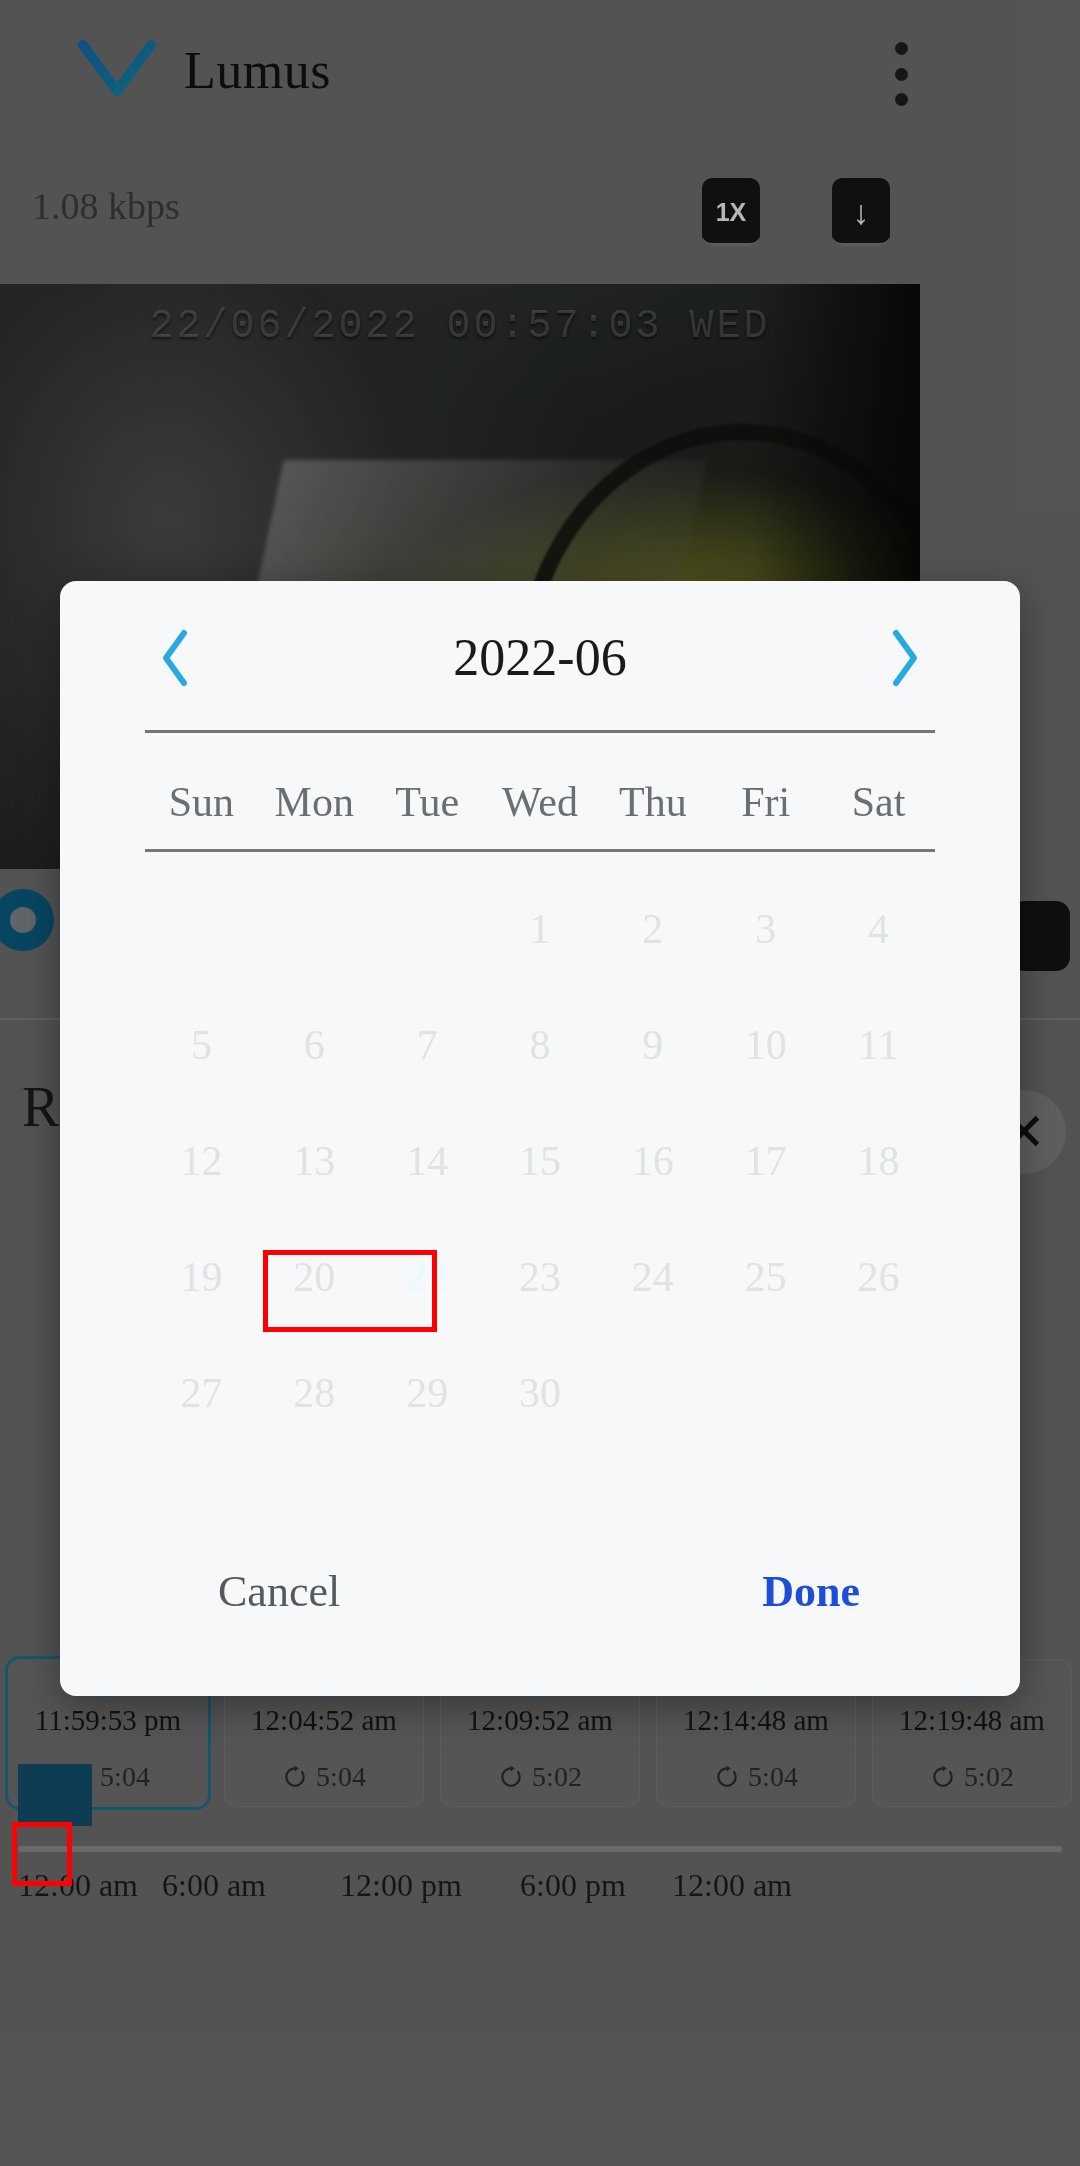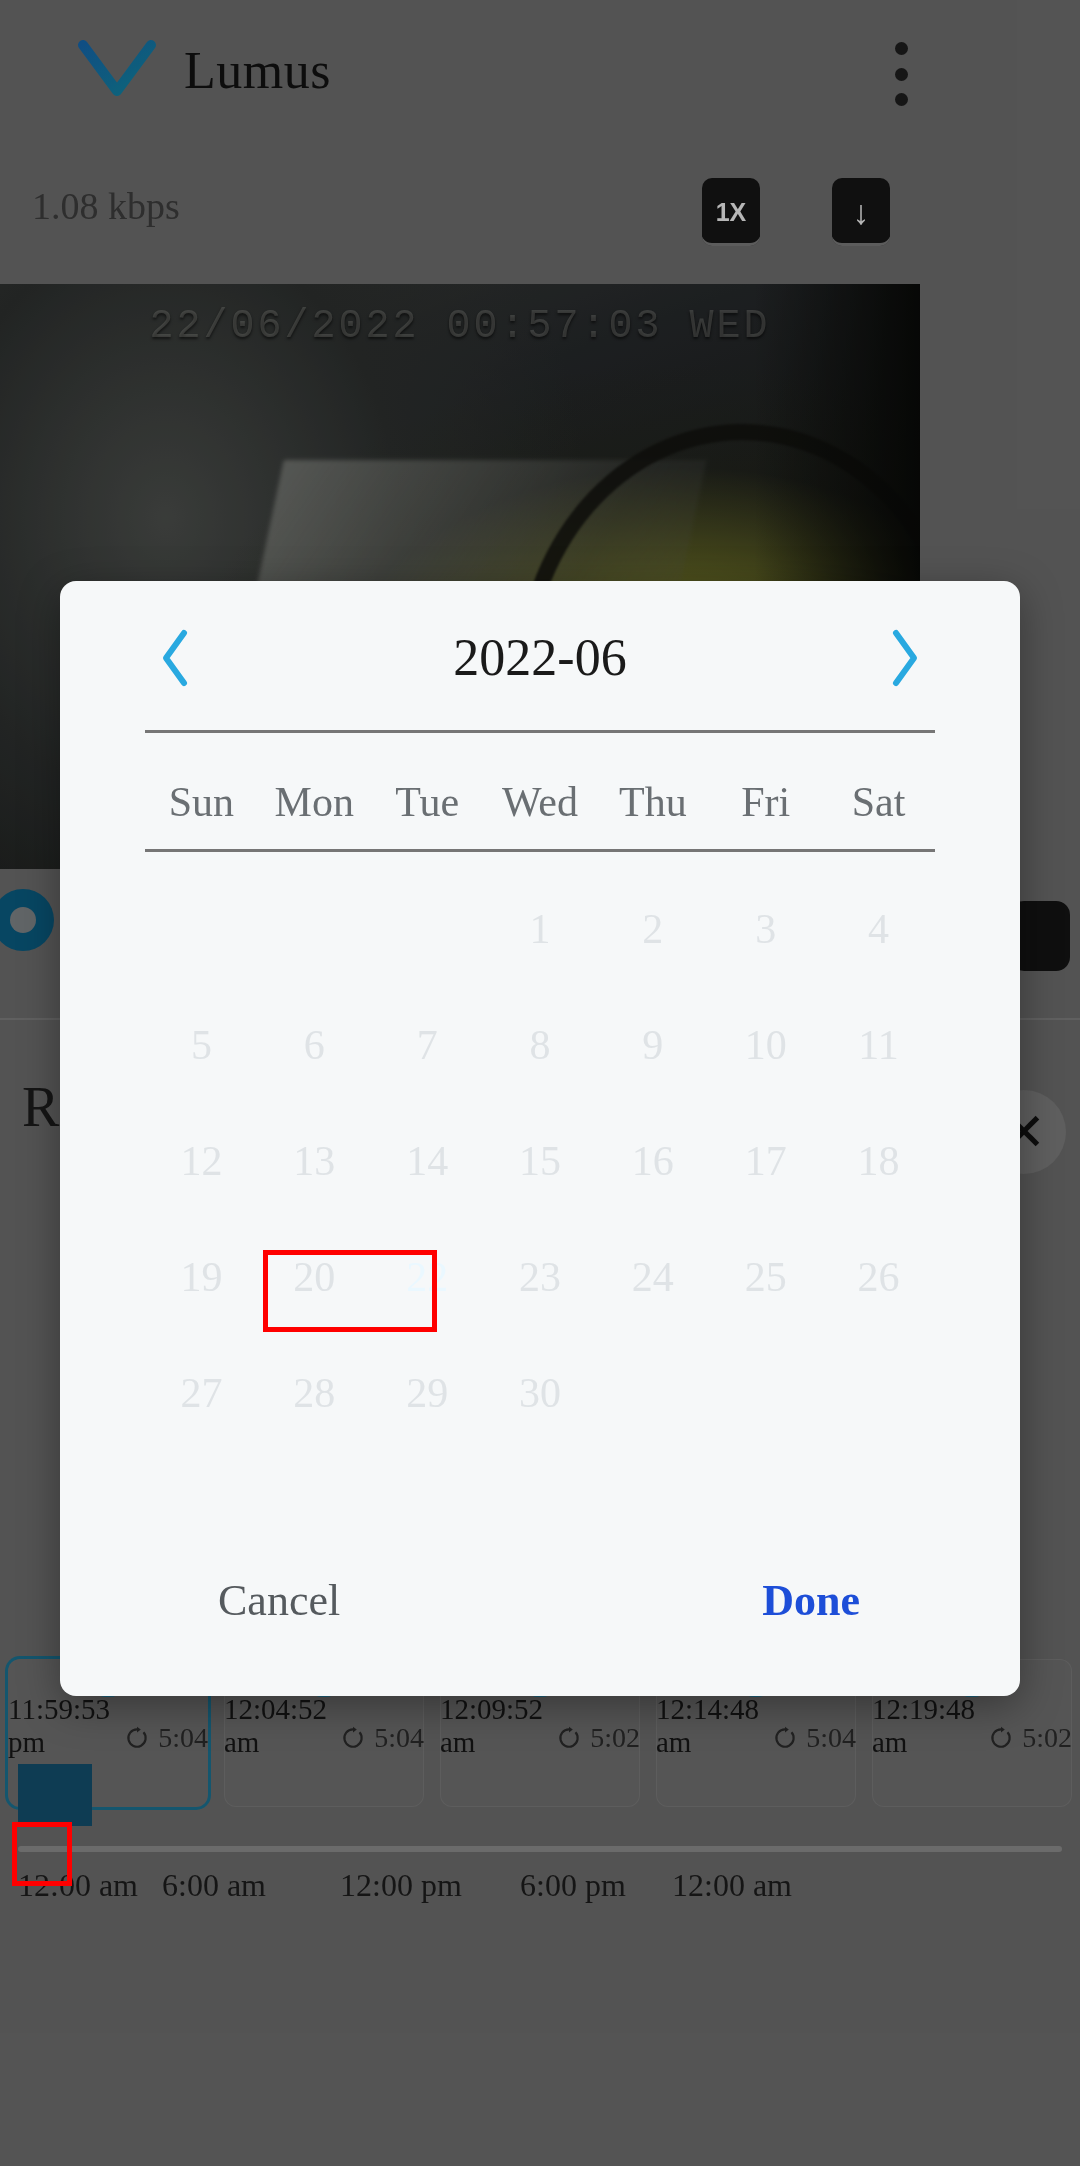--- a/index.html
+++ b/index.html
@@ -62,21 +62,21 @@
   .strip-divider{position:absolute;left:0;top:1018px;width:1080px;height:2px;background:#7c7c7c;}
 
   .panel-label{position:absolute;left:22px;top:1075px;font-size:56px;color:#1b1b1b;}
   .close-x{position:absolute;right:14px;top:1090px;width:84px;height:84px;border-radius:50%;
     background:rgba(255,255,255,.10);display:flex;align-items:center;justify-content:center;
     font-size:52px;color:#111;font-family:"Liberation Sans",sans-serif;}
 
   
   .thumbs{position:absolute;left:0;top:1659px;width:1080px;height:148px;display:flex;gap:16px;padding:0 8px;box-sizing:border-box;}
   .thumb{position:relative;flex:1;border-radius:12px;background:#6e6e6e;box-shadow:0 0 0 1px rgba(255,255,255,.07) inset;
-    display:flex;flex-direction:row;align-items:center;justify-content:flex-end;padding-bottom:14px;}
+    display:flex;flex-direction:column;align-items:center;justify-content:flex-end;padding-bottom:14px;}
   .thumb.selected{box-shadow:0 0 0 3px #1a6f8e;}
   .thumb .ring{position:absolute;left:50%;top:-14px;transform:translateX(-50%);width:52px;height:52px;border-radius:50%;
     border:14px solid #1f7fa5;box-sizing:border-box;background:#7d8285;opacity:.95;}
   .thumb .t-time{font-size:29px;color:#161616;}
   .thumb .t-dur{font-size:28px;color:#2b2b2b;margin-top:24px;display:flex;align-items:center;gap:8px;}
   .thumb .t-dur svg{display:block;}
 
   
   .timeline{position:absolute;left:0;top:1820px;width:1080px;height:40px;}
   .tl-track{position:absolute;left:18px;right:18px;top:26px;height:6px;background:#8a8a8a;border-radius:3px;}
@@ -103,21 +103,21 @@
   .weekdays div{display:flex;align-items:center;justify-content:center;font-size:42px;color:#6a6f73;}
 
   .days{position:absolute;left:85px;right:85px;top:290px;display:grid;grid-template-columns:repeat(7,1fr);grid-auto-rows:116px;}
   .day{display:flex;align-items:center;justify-content:center;font-size:42px;color:#dfe3e6;position:relative;}
   .day.enabled{color:#1a1a1a;}
   .day.selected{color:#eaf8ff;}
   .day.selected::before{content:"";position:absolute;left:50%;top:50%;transform:translate(-50%,-50%);
     width:110px;height:110px;background:#039ad4;z-index:-1;}
   .day.empty{visibility:hidden;}
 
-  .cal-actions{position:absolute;left:0;right:0;bottom:3px;height:160px;}
+  .cal-actions{position:absolute;left:0;right:0;bottom:12px;height:160px;}
   .btn-cancel{position:absolute;left:158px;top:42px;font-size:44px;color:#555a5e;cursor:pointer;}
   .btn-done{position:absolute;right:160px;top:42px;font-size:44px;color:#1d4ed8;font-weight:bold;cursor:pointer;}
 
   
   .annot{position:absolute;border:5px solid #ff0000;box-sizing:border-box;pointer-events:none;z-index:50;}
   #annot-dates{left:263px;top:1250px;width:174px;height:82px;}
   #annot-timeline{left:12px;top:1822px;width:60px;height:64px;}
 </style>
 </head>
 <body>

